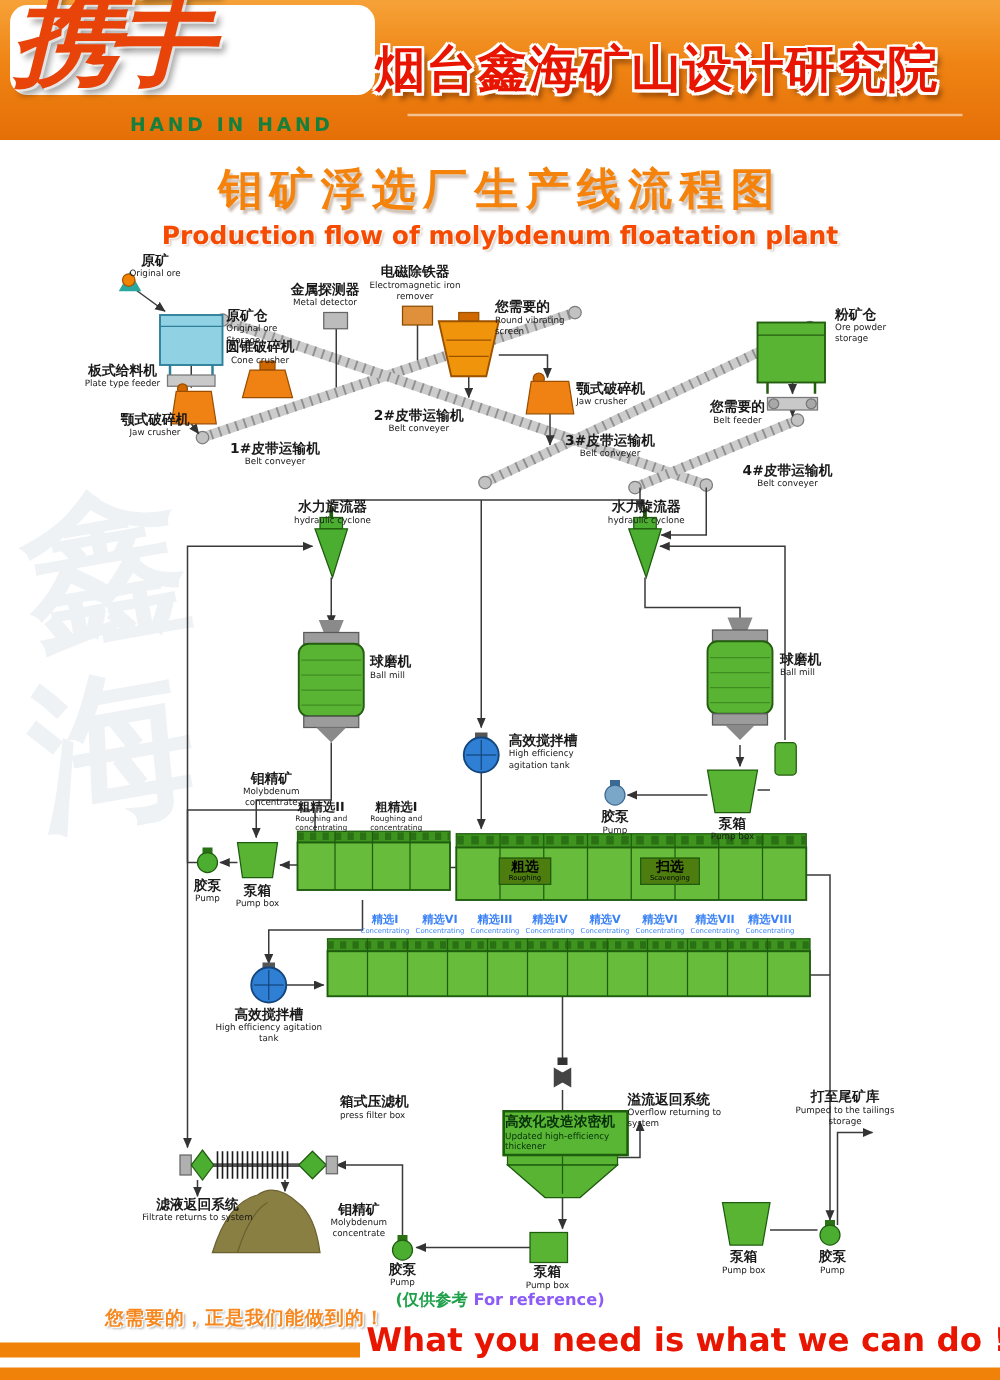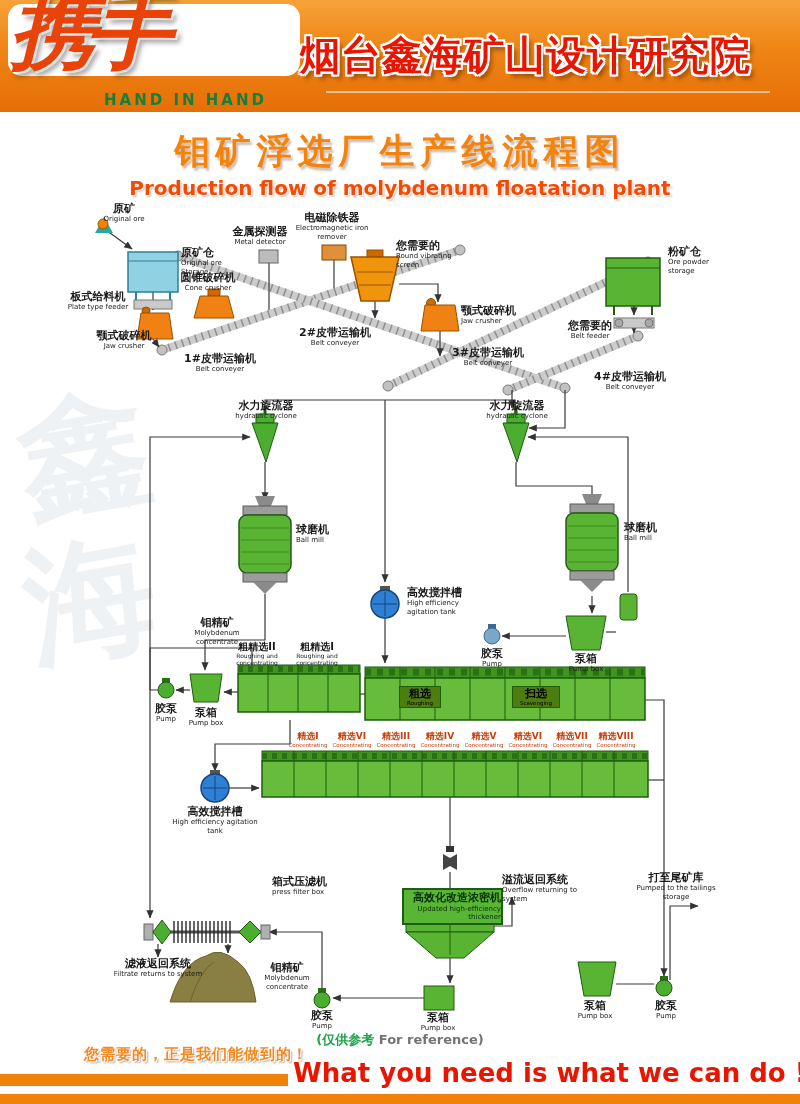--- a/index.html
+++ b/index.html
@@ -35,32 +35,32 @@
 
   
   .diagram-svg{position:absolute;left:0;top:0;z-index:1;}
   .lbl{position:absolute;text-align:center;color:#1a1a1a;line-height:1.12;z-index:3;}
   .lbl .zh{font-size:11px;font-weight:bold;white-space:nowrap;}
   .lbl .en{font-size:7px;line-height:1.18;}
   .lbl.la{text-align:left;}
   .chip{position:absolute;background:#4d7c0f;border:1px solid #1e5c0e;text-align:center;z-index:3;padding:1px 0;}
   .chip .zh{font-size:11px;font-weight:bold;line-height:1.1;}
   .chip .en{font-size:5.5px;line-height:1.1;}
-  .clab{position:absolute;text-align:center;z-index:3;width:44px;color:#c2410c;}
+  .clab{position:absolute;text-align:center;z-index:3;width:44px;color:#3b82f6;}
   .clab .zh{font-size:9px;font-weight:bold;line-height:1.1;white-space:nowrap;}
   .clab .en{font-size:5.5px;line-height:1.1;}
   .tkbox{position:absolute;left:402px;top:888px;width:97px;background:#58b634;border:2px solid #1e5c0e;
-    text-align:right;padding:2px 0;z-index:3;color:#07300a;}
+    text-align:left;padding:2px 0;z-index:3;color:#07300a;}
   .tkbox .zh{font-size:11px;font-weight:bold;line-height:1.15;}
   .tkbox .en{font-size:7px;line-height:1.15;}
 
   
   .reference{position:absolute;left:300px;top:1031px;width:200px;text-align:center;font-size:13px;font-weight:bold;z-index:3;}
   .ref-zh{color:#1ea04a;}
-  .ref-en{color:#737373;}
+  .ref-en{color:#8b5cf6;}
   .slogan-zh{position:absolute;left:84px;top:1045px;font-size:15px;font-weight:900;letter-spacing:1px;color:#f6881f;
     white-space:nowrap;z-index:3;text-shadow:1px 1px 0 #fff,-1px -1px 0 #fff,2px 2px 2px rgba(0,0,0,.35);font-family:Liberation Serif, serif;}
   .bar-left{position:absolute;left:0;top:1074px;width:288px;height:12px;background:#f0820a;z-index:2;}
   .slogan-en{position:absolute;left:293px;top:1058px;font-size:26px;font-weight:900;color:#e81600;white-space:nowrap;z-index:3;}
   .bar-bottom{position:absolute;left:0;top:1094px;width:800px;height:10px;background:#f0820a;z-index:2;}
 </style>
 </head>
 <body>
 
 <div class="poster">

